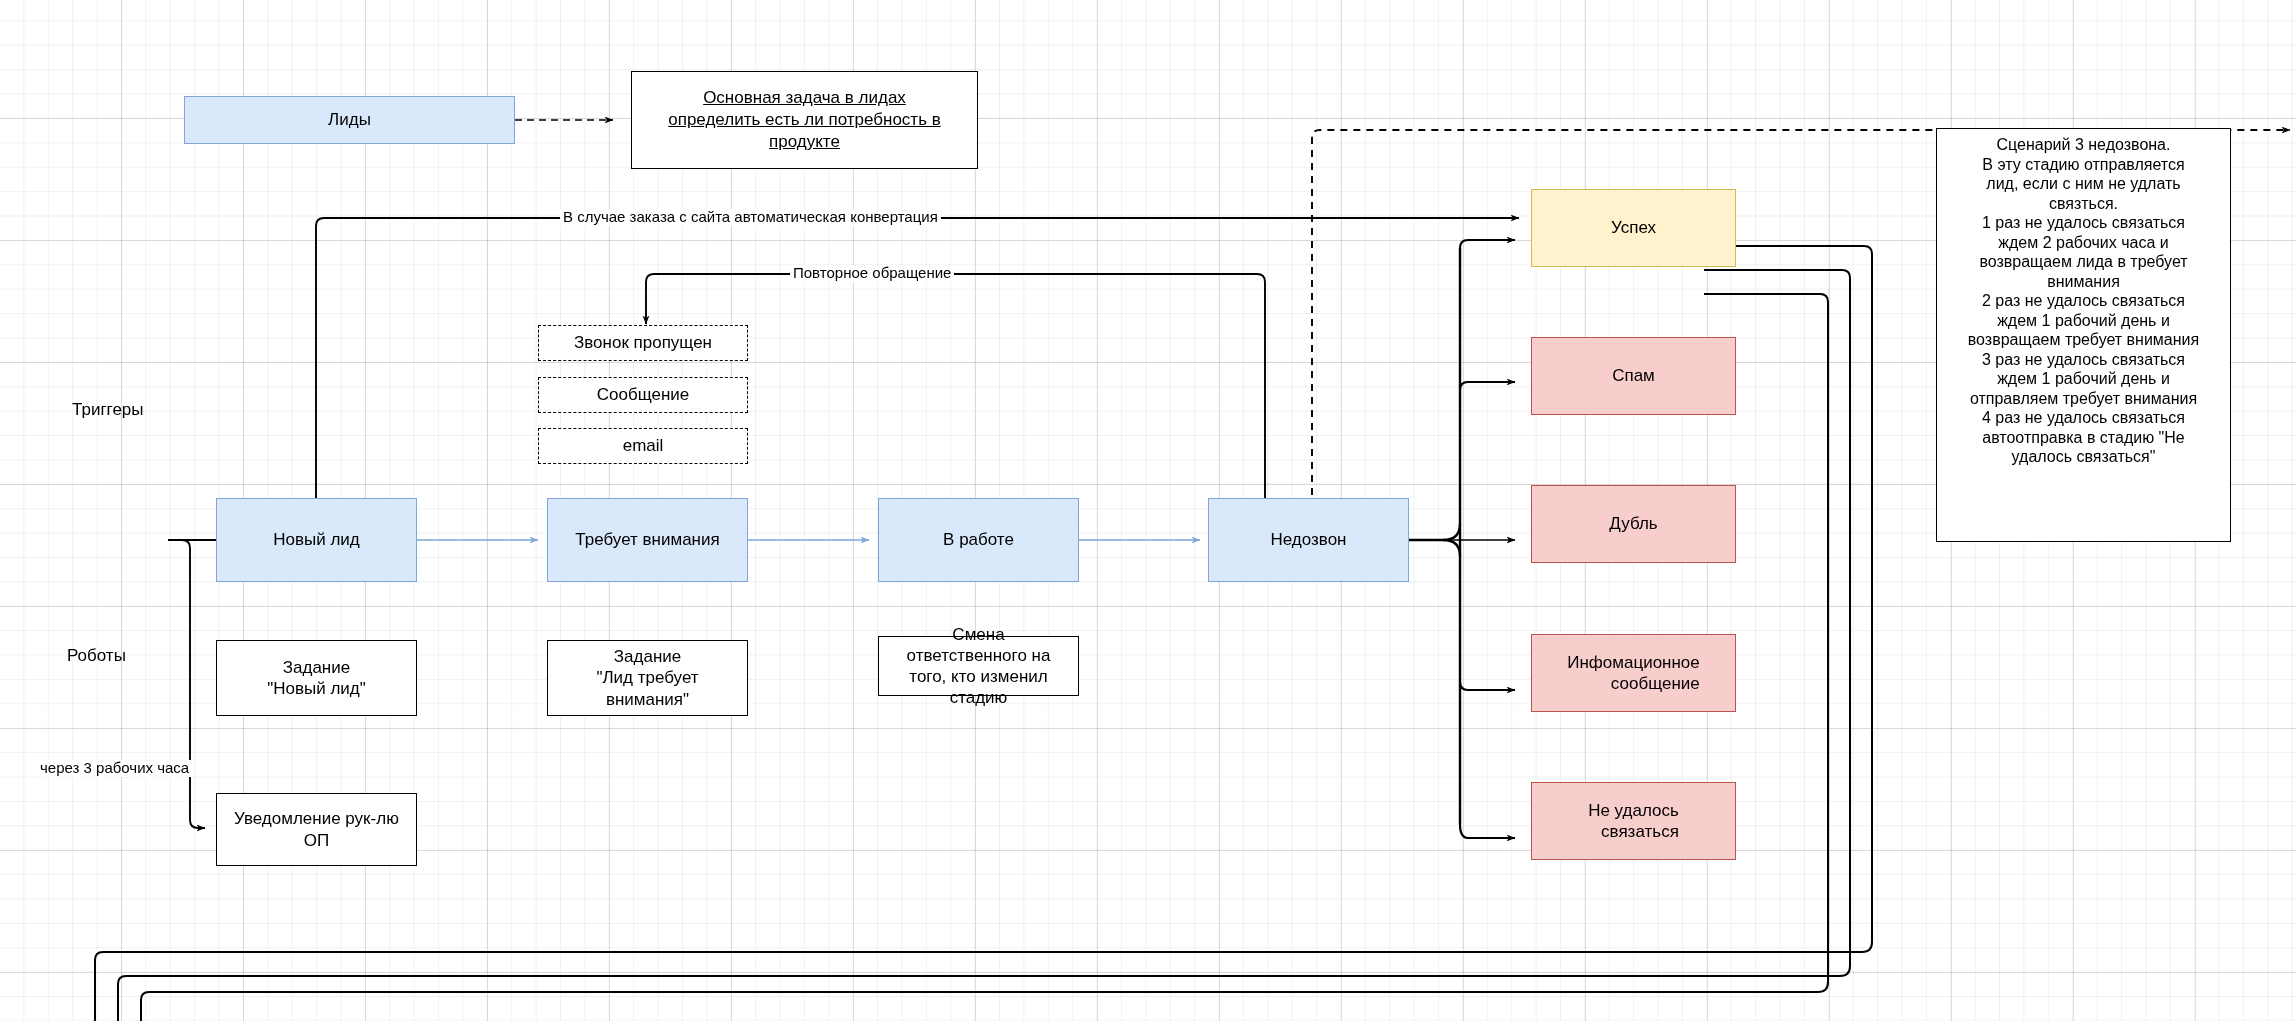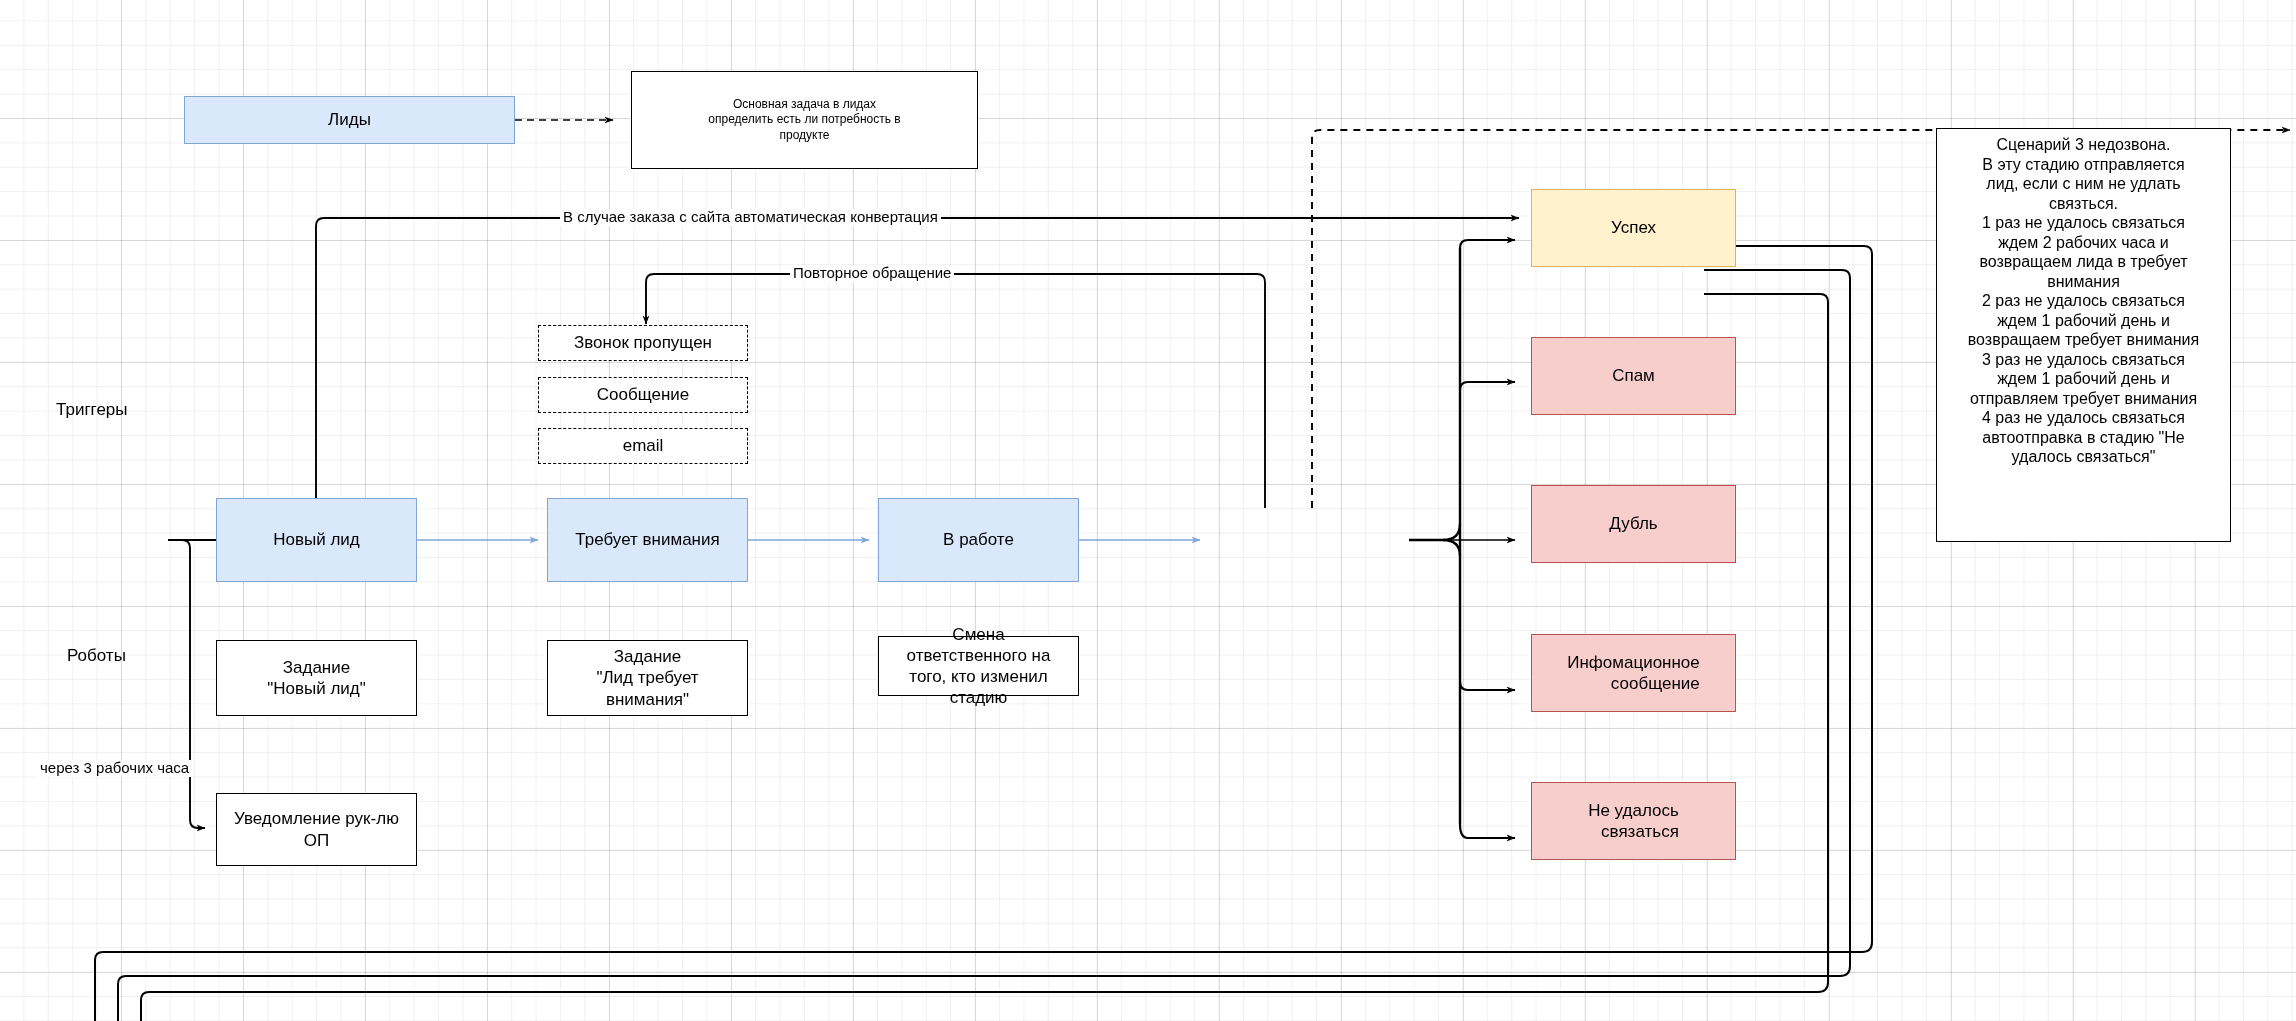--- a/index.html
+++ b/index.html
@@ -68,22 +68,23 @@
     background: #ffffff;
     border: 1.6px solid #000000;
     font-size: 16px;
     line-height: 1.22;
     align-items: flex-start;
     padding-top: 6px;
   }
   .n-note-top {
     background: #ffffff;
     border: 1.6px solid #000000;
-    font-size: 12px;
+    font-size: 17px;
     line-height: 1.3;
+    text-decoration: underline;
   }
   .swimlabel {
     position: absolute;
     font-size: 17px;
     color: #000000;
     white-space: nowrap;
   }
   .edgelabel {
     position: absolute;
     font-size: 15px;
@@ -142,21 +143,21 @@
 
     <path d="M168,540 L182,540 Q190,540 190,548 L190,820 Q190,828 198,828 L205,828" stroke="#000" stroke-width="1.9" fill="none" marker-end="url(#arrB)"></path>
     <path d="M168,540 L168,540" stroke="#000" stroke-width="1.9" fill="none"></path>
     <path d="M251,508 L251,460 Q251,452 259,452 L320,452" stroke="none" fill="none"></path>
     <path d="M168,540 L216,540" stroke="#000" stroke-width="1.9" fill="none"></path>
 
     <path d="M1380,1021 L1380,1021" stroke="none" fill="none"></path>
 
   </svg>
 
-  <div class="swimlabel" style="left:56px; top:400px;">Триггеры</div>
+  <div class="swimlabel" style="left:72px; top:400px;">Триггеры</div>
   <div class="swimlabel" style="left:67px; top:646px;">Роботы</div>
 
   <div class="node n-blue" style="left:184px; top:96px; width:331px; height:48px;">Лиды</div>
 
   <div class="node n-note-top" style="left:631px; top:71px; width:347px; height:98px;">Основная задача в лидах
 определить есть ли потребность в
 продукте</div>
 
   <div class="node n-note" style="left:1936px; top:128px; width:295px; height:414px;text-align:center;">Сценарий 3 недозвона.
 В эту стадию отправляется
@@ -176,20 +177,21 @@
 автоотправка в стадию "Не
 удалось связаться"</div>
 
   <div class="node n-dashed" style="left:538px; top:325px; width:210px; height:36px;">Звонок пропущен</div>
   <div class="node n-dashed" style="left:538px; top:377px; width:210px; height:36px;">Сообщение</div>
   <div class="node n-dashed" style="left:538px; top:428px; width:210px; height:36px;">email</div>
 
   <div class="node n-blue" style="left:216px; top:498px; width:201px; height:84px;">Новый лид</div>
   <div class="node n-blue" style="left:547px; top:498px; width:201px; height:84px;">Требует внимания</div>
   <div class="node n-blue" style="left:878px; top:498px; width:201px; height:84px;">В работе</div>
+  <div class="node n-blue" style="left:1208px; top:498px; width:201px; height:84px;">Недозвон</div>
 
   <div class="node n-white" style="left:216px; top:640px; width:201px; height:76px;">Задание
 "Новый лид"</div>
   <div class="node n-white" style="left:547px; top:640px; width:201px; height:76px;">Задание
 "Лид требует
 внимания"</div>
   <div class="node n-white" style="left:878px; top:636px; width:201px; height:60px;">Смена
 ответственного на
 того, кто изменил
 стадию</div>

